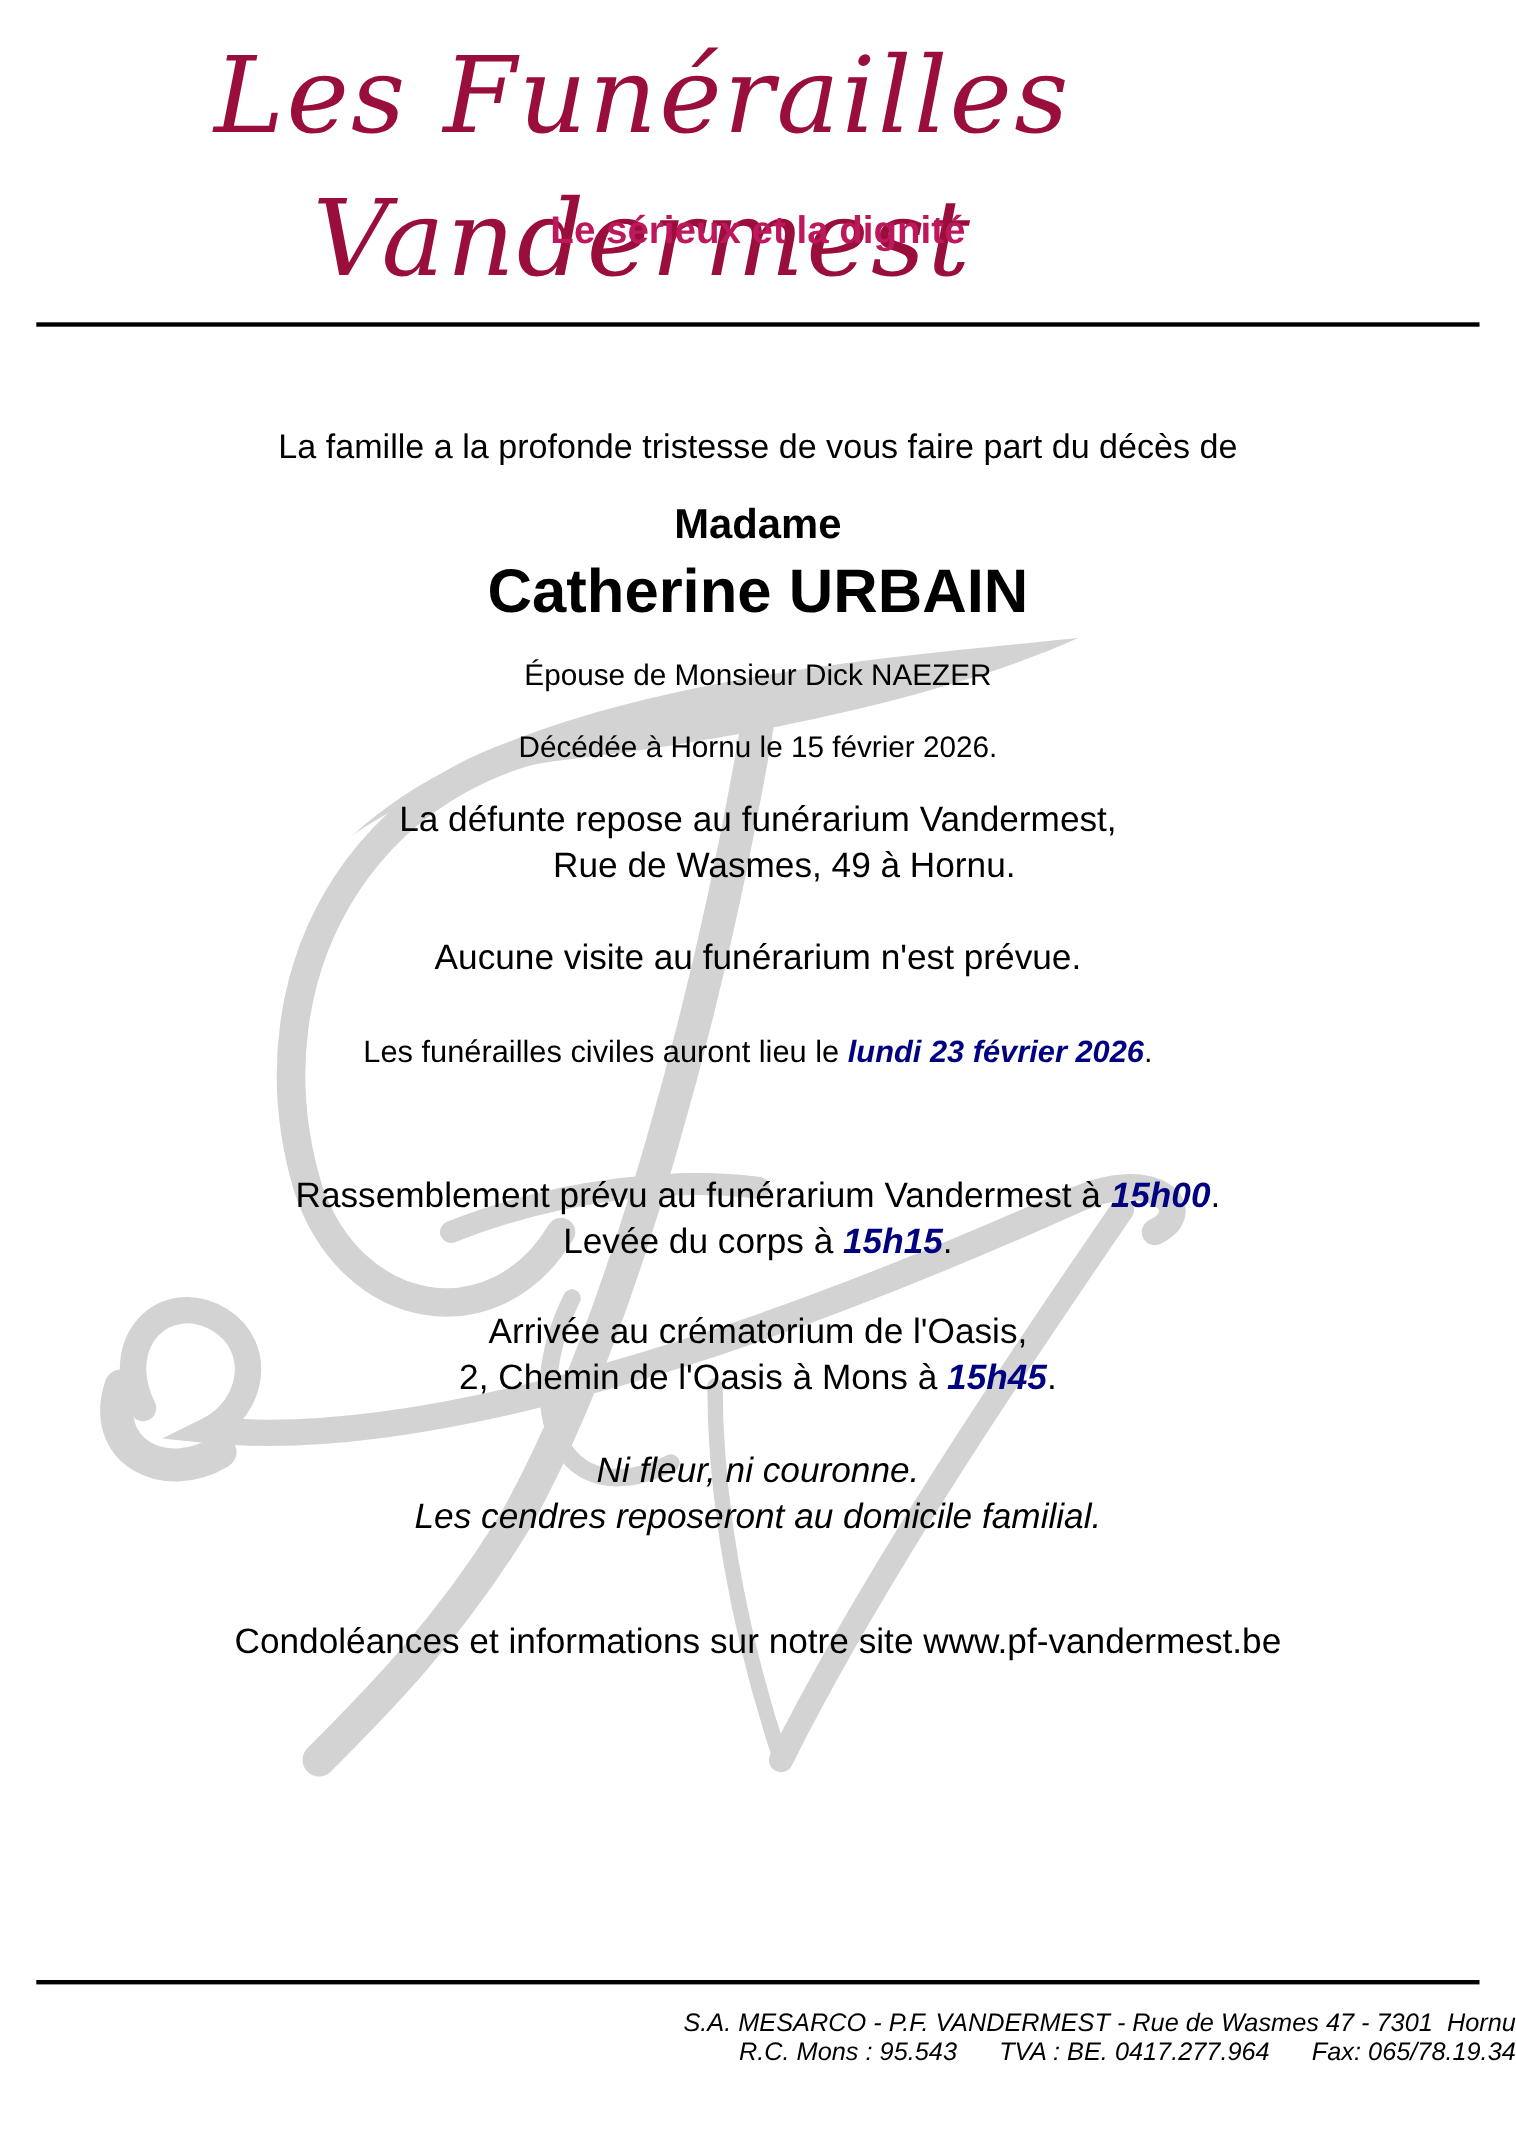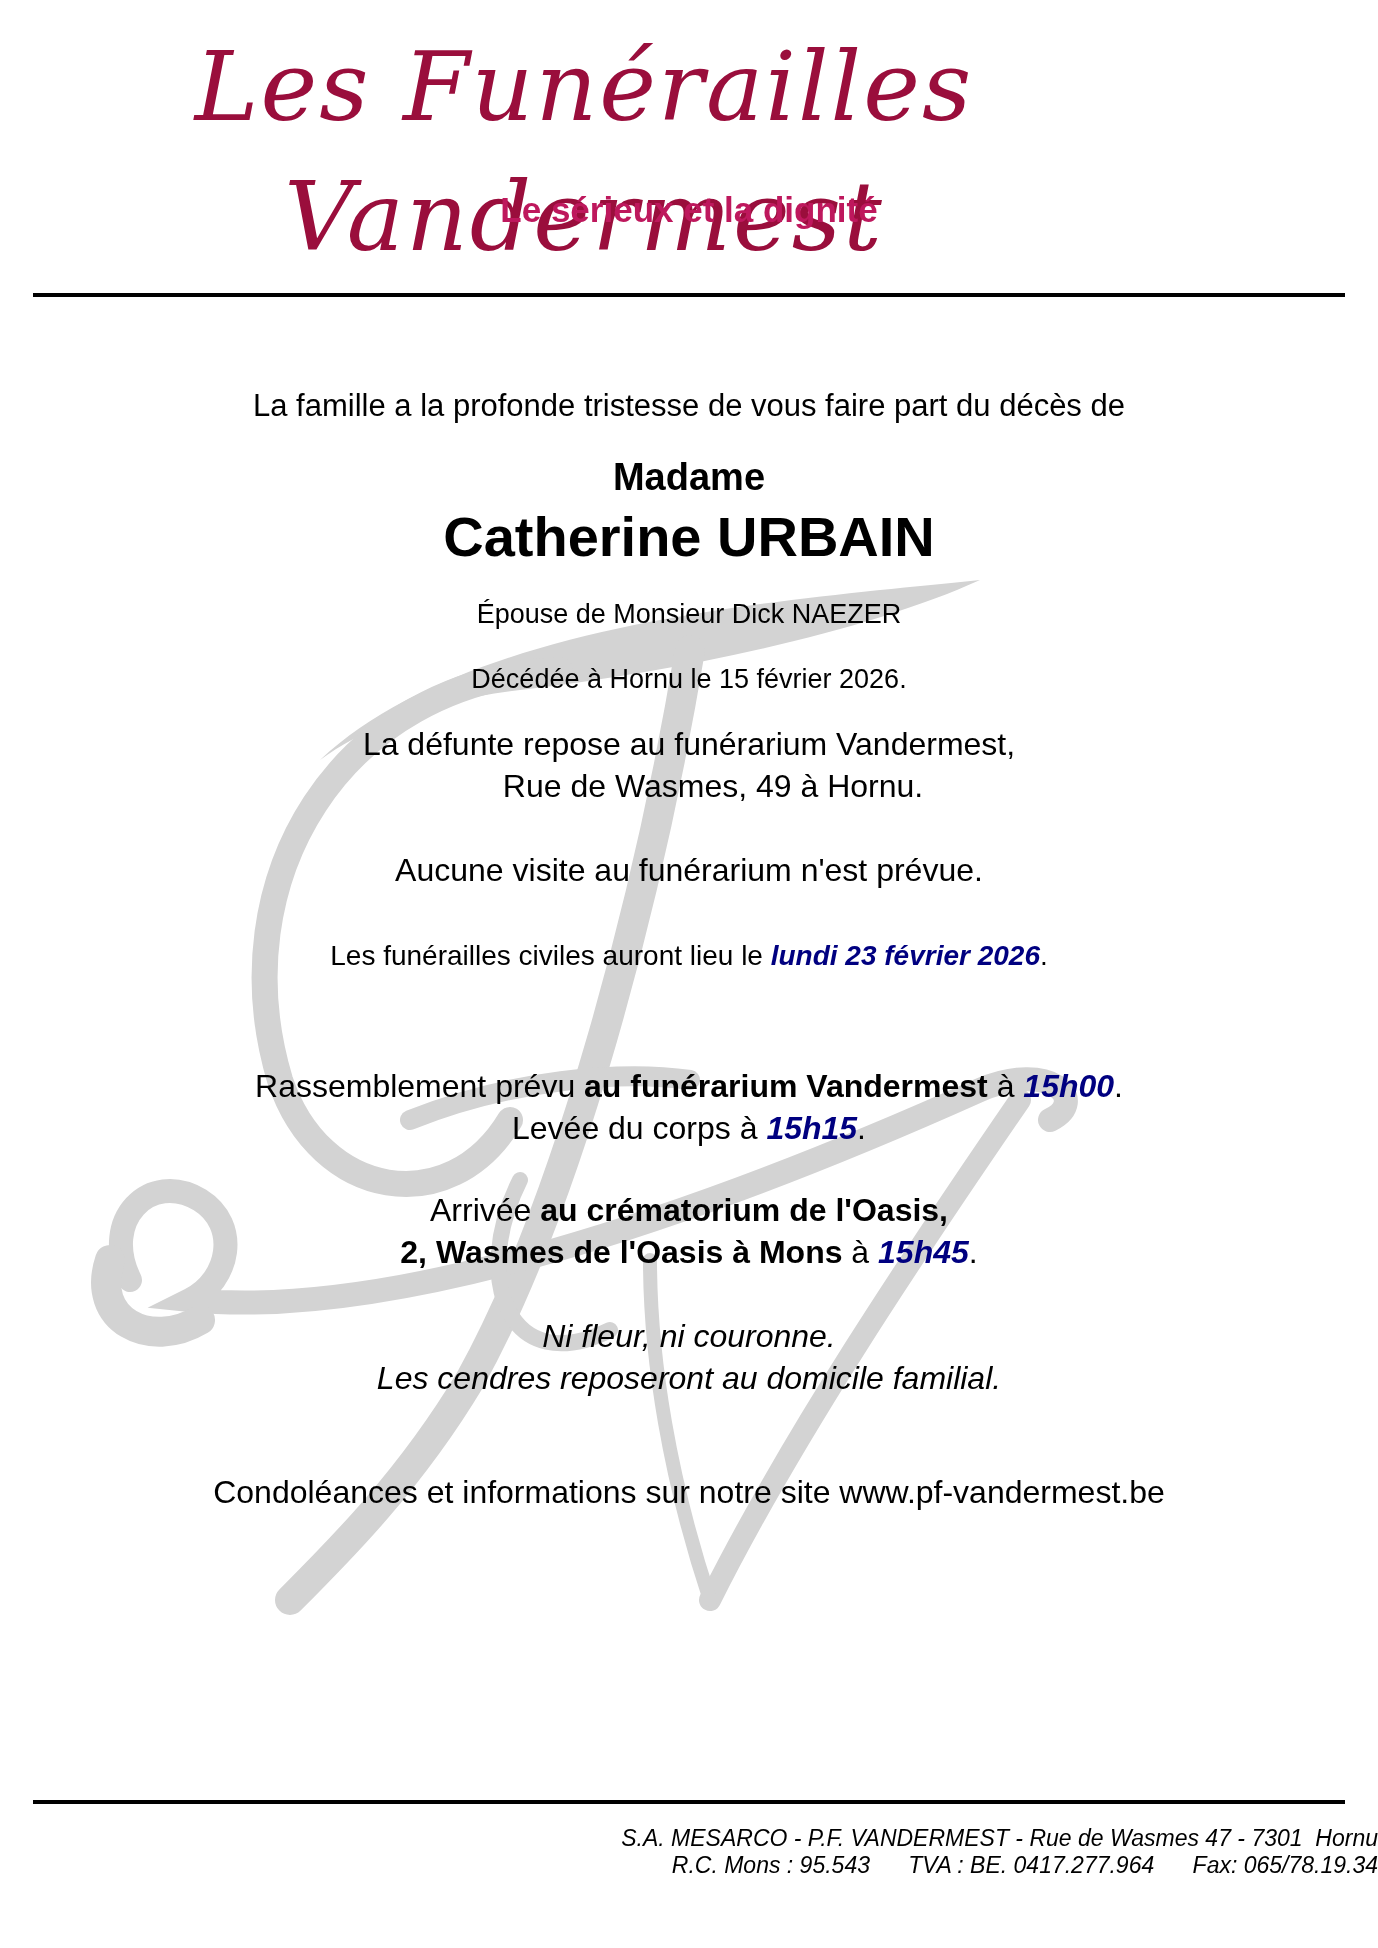--- a/index.html
+++ b/index.html
@@ -101,21 +101,21 @@
     .novisit { top: 852px; font-size: 32px; }
     .funeral { top: 940px; font-size: 28px; }
     .gather1 { top: 1068px; font-size: 32px; }
     .gather2 { top: 1110px; font-size: 32px; }
     .arrive1 { top: 1192px; font-size: 32px; }
     .arrive2 { top: 1234px; font-size: 32px; }
     .flowers1 { top: 1318px; font-size: 32px; font-style: italic; }
     .flowers2 { top: 1360px; font-size: 32px; font-style: italic; }
     .condolences { top: 1474px; font-size: 32px; }
 
-    .b { font-weight: bold; text-align: right; }
+    .b { font-weight: normal; text-align: right; }
     .hl {
       font-weight: bold;
       font-style: italic;
       color: #000080;
     }
 
     .footer1, .footer2 {
       position: absolute;
       left: 0;
       width: 1378px;
@@ -177,21 +177,21 @@
       <span>Rassemblement prévu </span><span class="b">au funérarium Vandermest</span><span> à </span><span class="hl">15h00</span><span>.</span>
     </div>
     <div class="line gather2">
       <span>Levée du corps à </span><span class="hl">15h15</span><span>.</span>
     </div>
 
     <div class="line arrive1">
       <span>Arrivée </span><span class="b">au crématorium de l'Oasis,</span>
     </div>
     <div class="line arrive2">
-      <span class="b">2, Wasmes de l'Oasis à Mons</span><span> à </span><span class="hl">15h45</span><span>.</span>
+      <span class="b">2, Chemin de l'Oasis à Mons</span><span> à </span><span class="hl">15h45</span><span>.</span>
     </div>
 
     <div class="line flowers1">Ni fleur, ni couronne.</div>
     <div class="line flowers2">Les cendres reposeront au domicile familial.</div>
 
     <div class="line condolences">Condoléances et informations sur notre site www.pf-vandermest.be</div>
   </div>
 
   <div class="rule bottom"></div>
   <div class="footer1">S.A. MESARCO - P.F. VANDERMEST - Rue de Wasmes 47 - 7301  Hornu</div>

